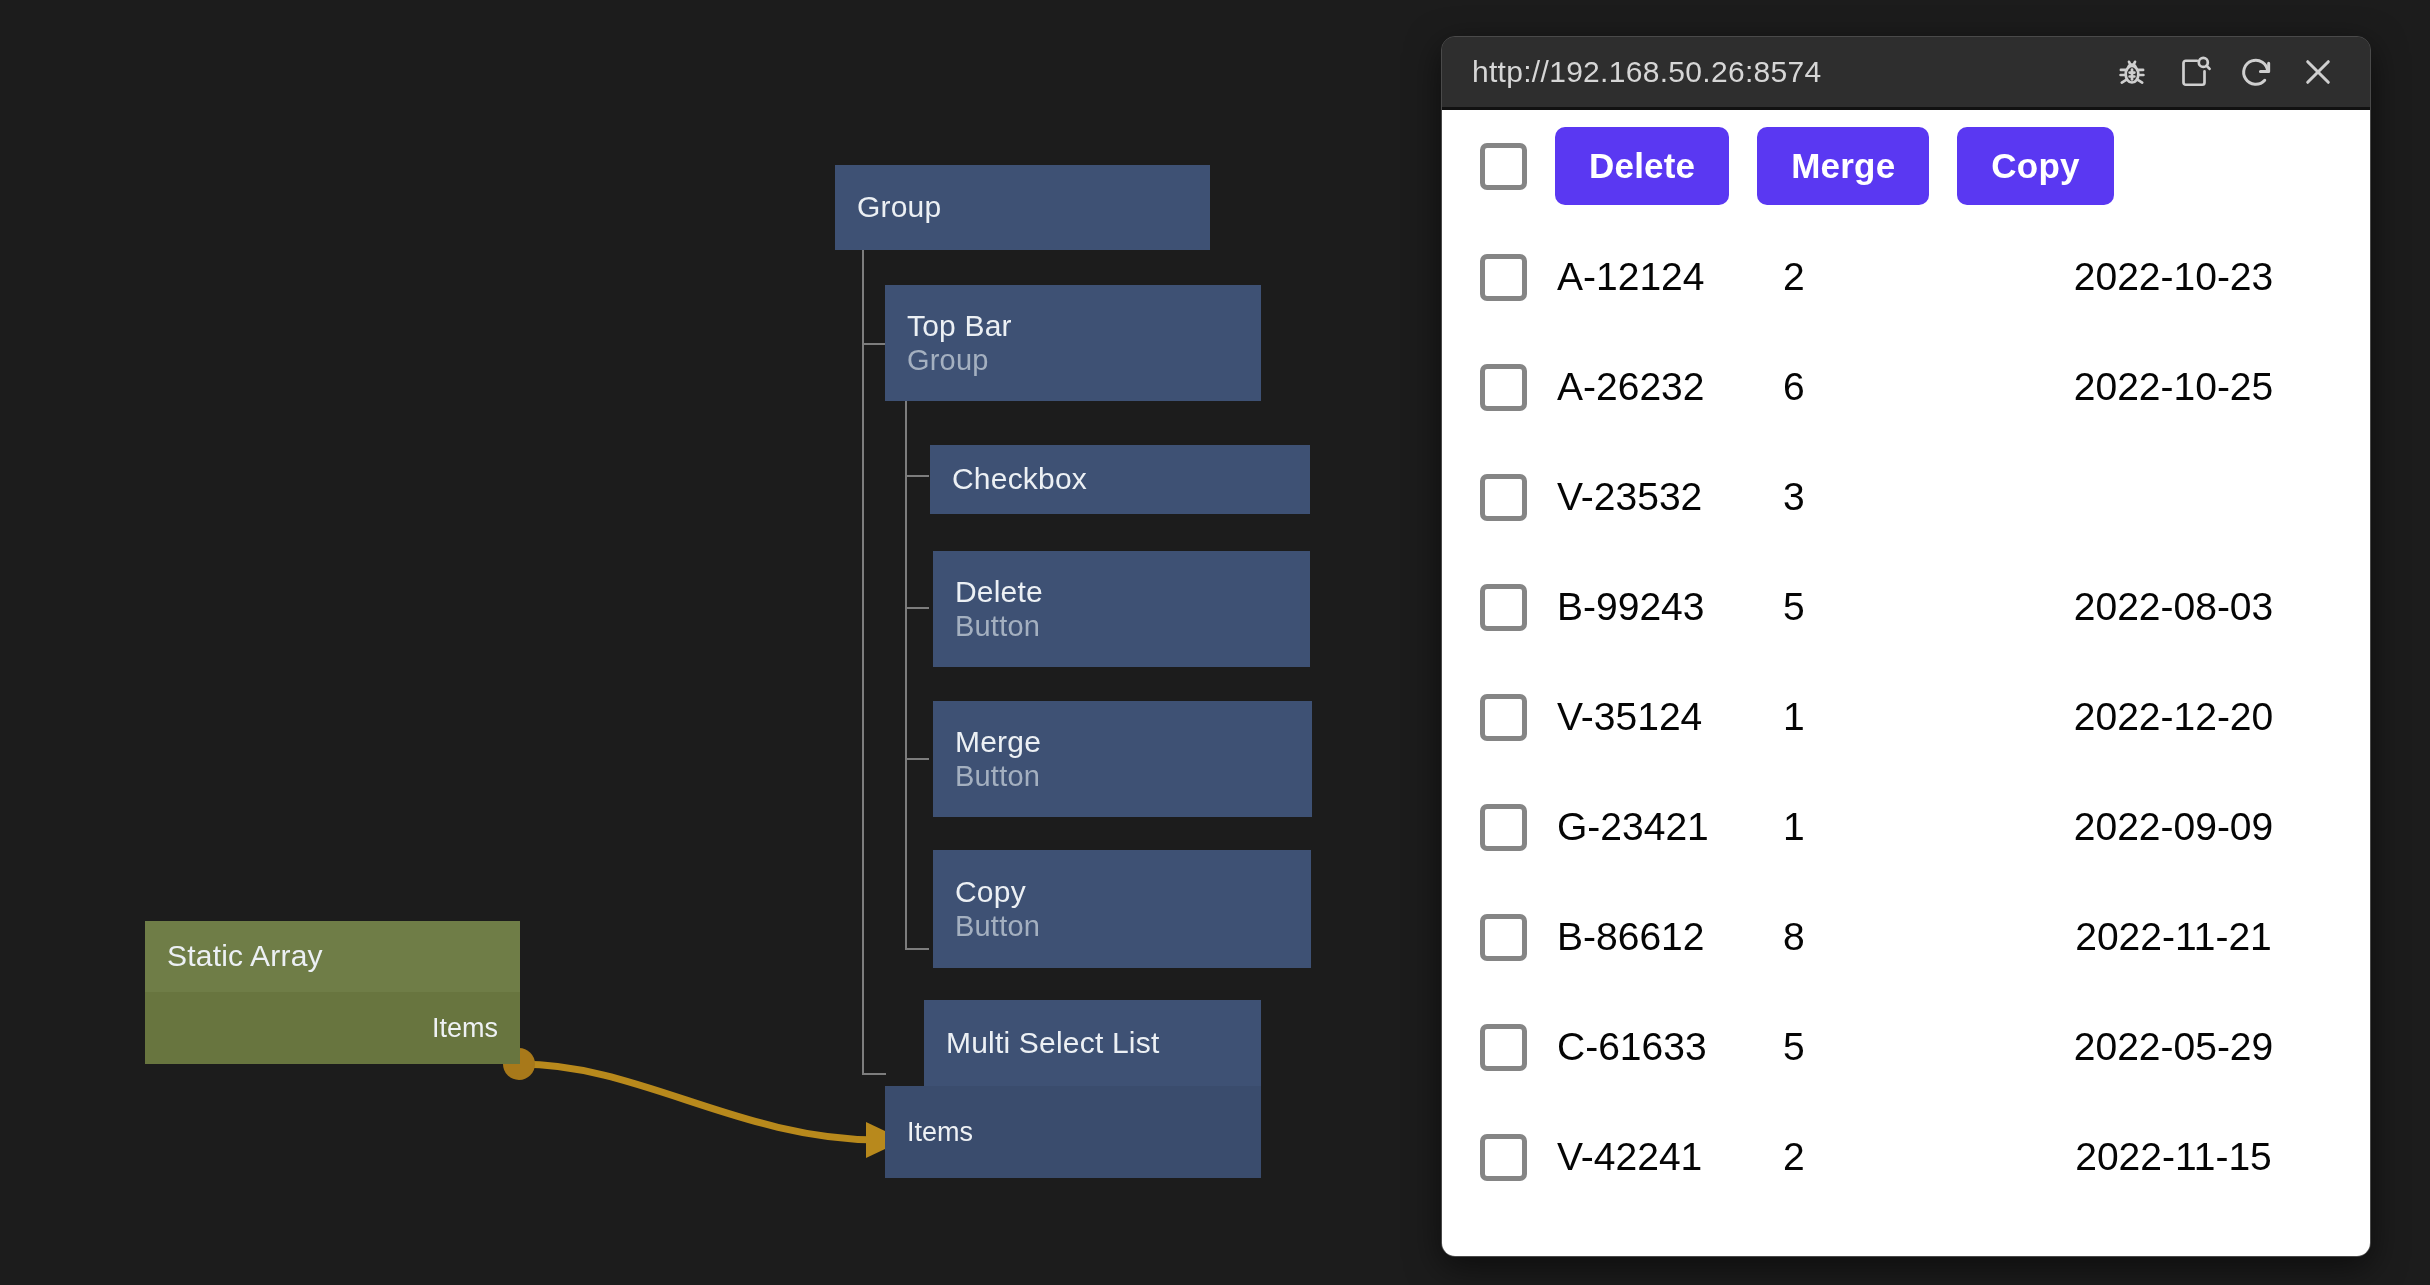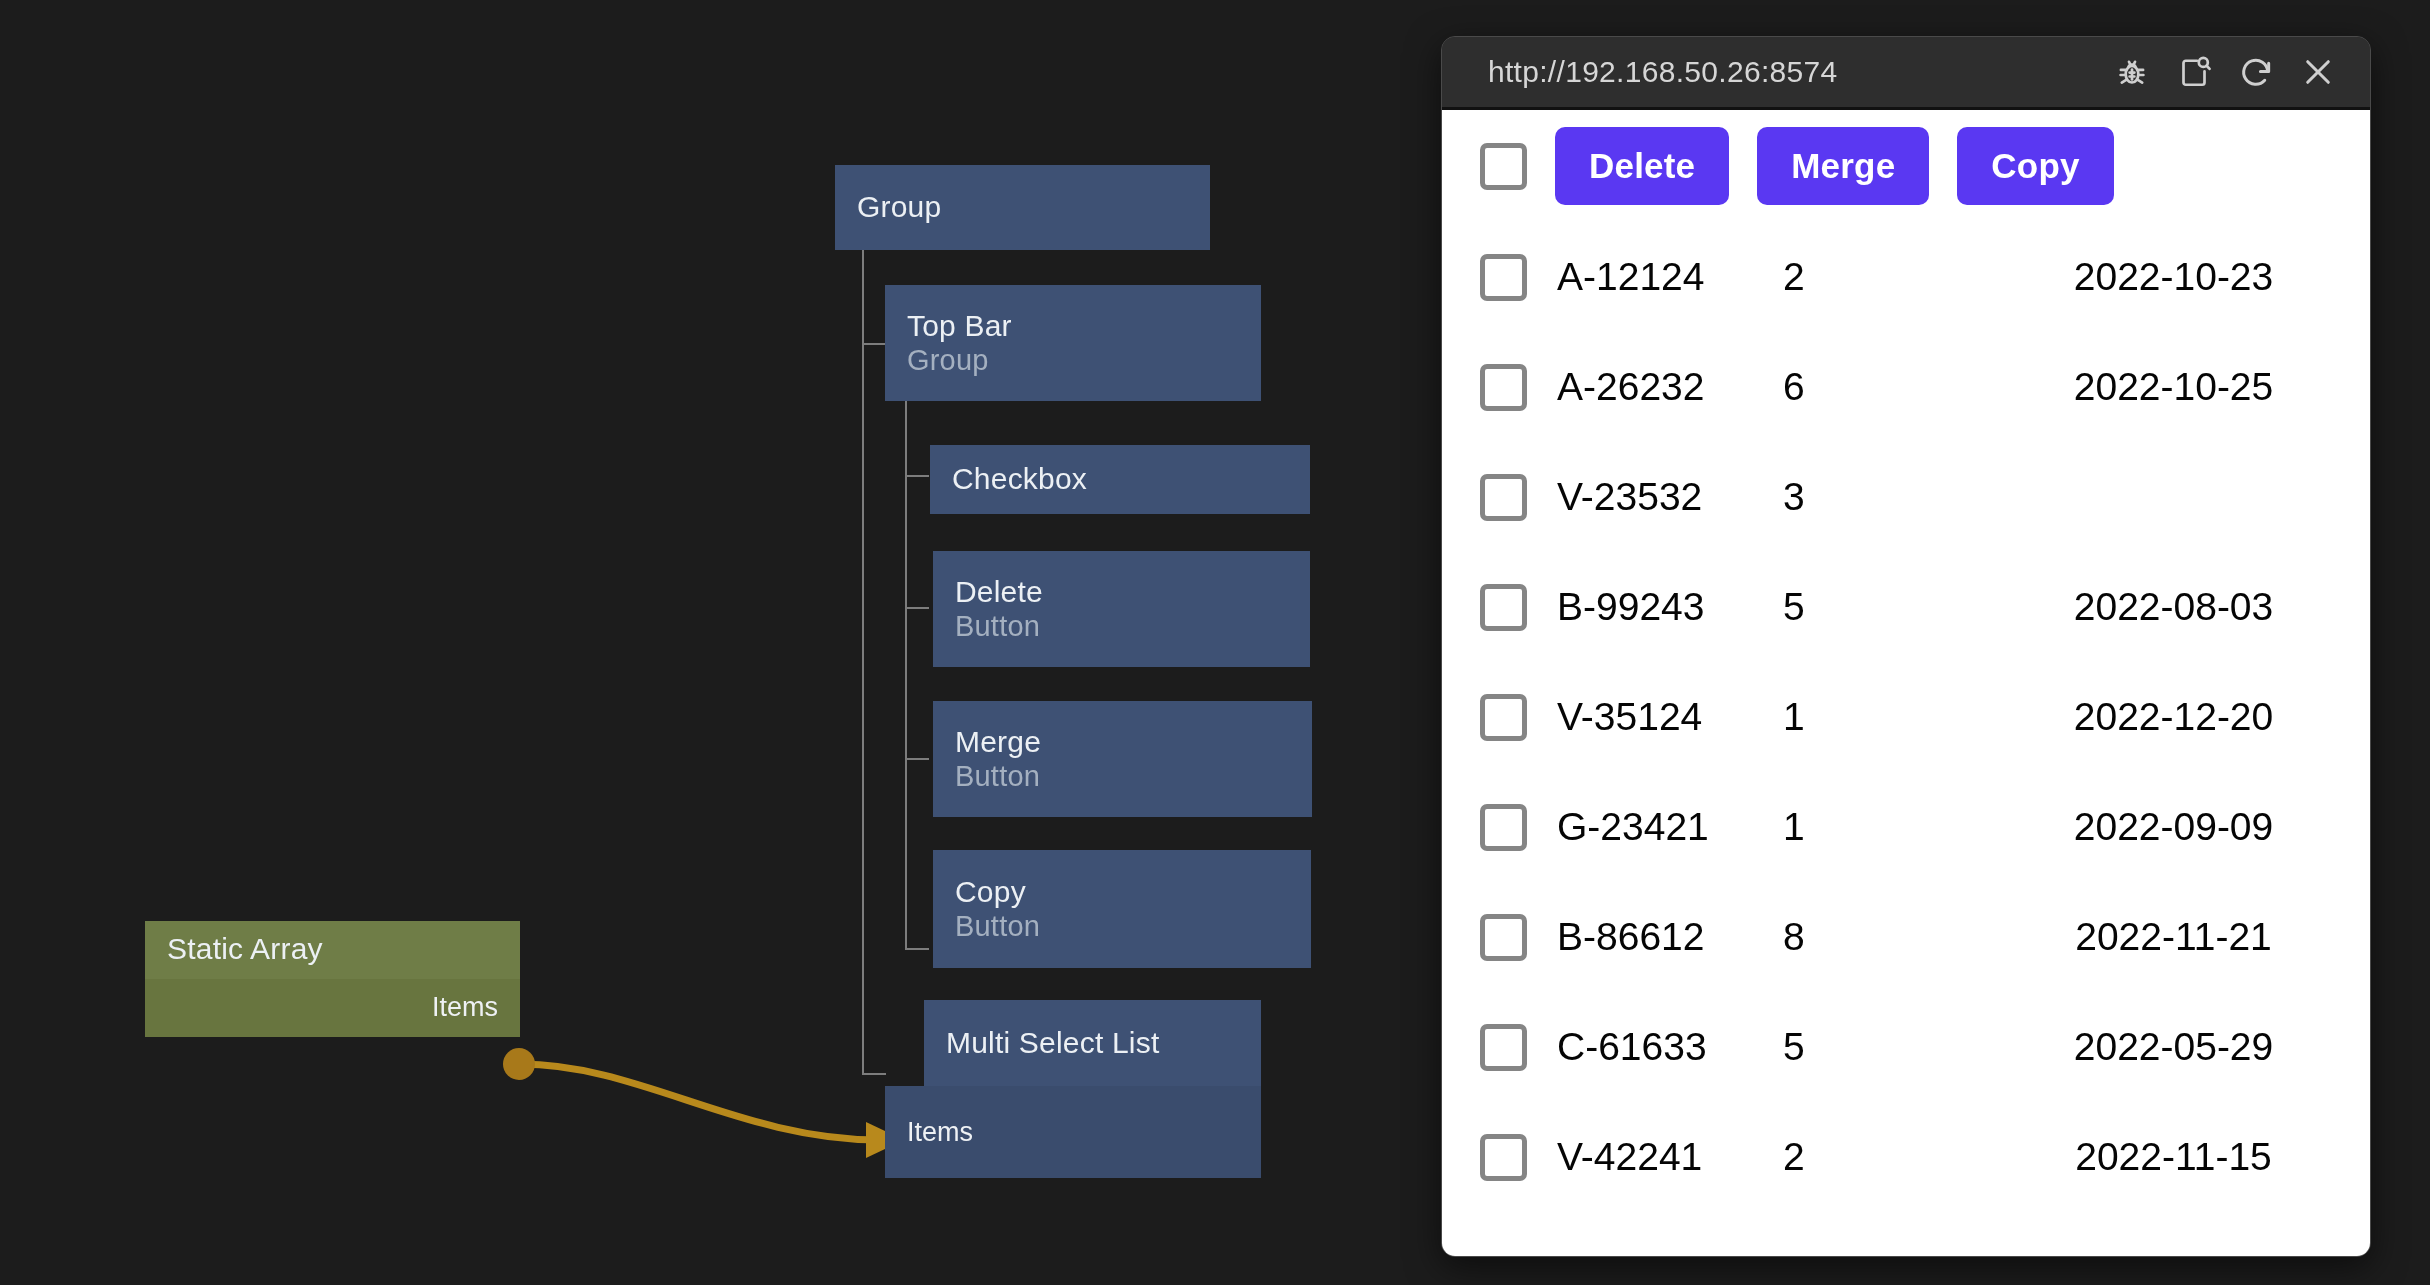--- a/index.html
+++ b/index.html
@@ -113,21 +113,20 @@
     padding: 0 26px 0 30px;
     border-bottom: 3px solid #111;
   }
 
   #url {
     color: #d6d6d6;
     font-size: 30px;
     letter-spacing: .3px;
     white-space: nowrap;
     flex: 1 1 auto;
-    margin-left: 16px;
   }
 
   .tb-icon {
     width: 52px;
     height: 52px;
     margin-left: 10px;
     display: flex;
     align-items: center;
     justify-content: center;
     color: #cfcfcf;
@@ -256,21 +255,21 @@
 
     <div class="node blue" style="left:885px; top:1000px; width:376px; height:178px;">
       <div class="node-head" style="height:86px;margin-left:39px;">
         <div class="node-title">Multi Select List</div>
       </div>
       <div class="node-port in" style="height:92px;">
         <span>Items</span>
       </div>
     </div>
 
-    <div class="node green" style="left:145px; top:921px; width:375px; height:116px;">
+    <div class="node green" style="left:145px; top:921px; width:375px; height:143px;">
       <div class="node-head" style="height:71px;">
         <div class="node-title">Static Array</div>
       </div>
       <div class="node-port out" style="height:72px;">
         <span>Items</span>
       </div>
     </div>
   </div>
 
   <div id="window">

